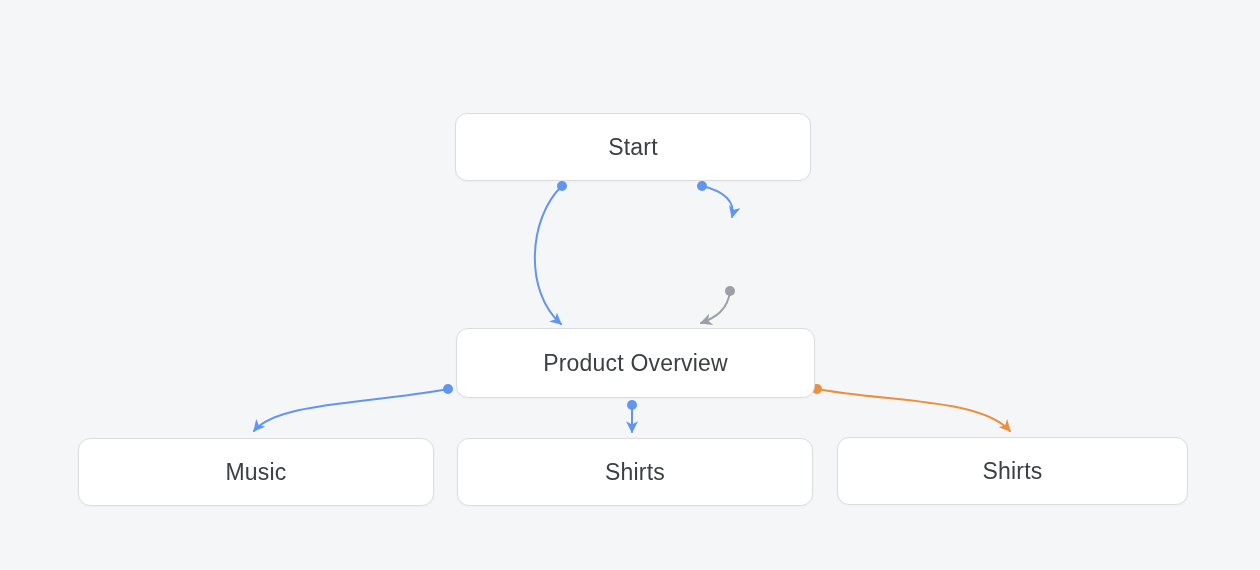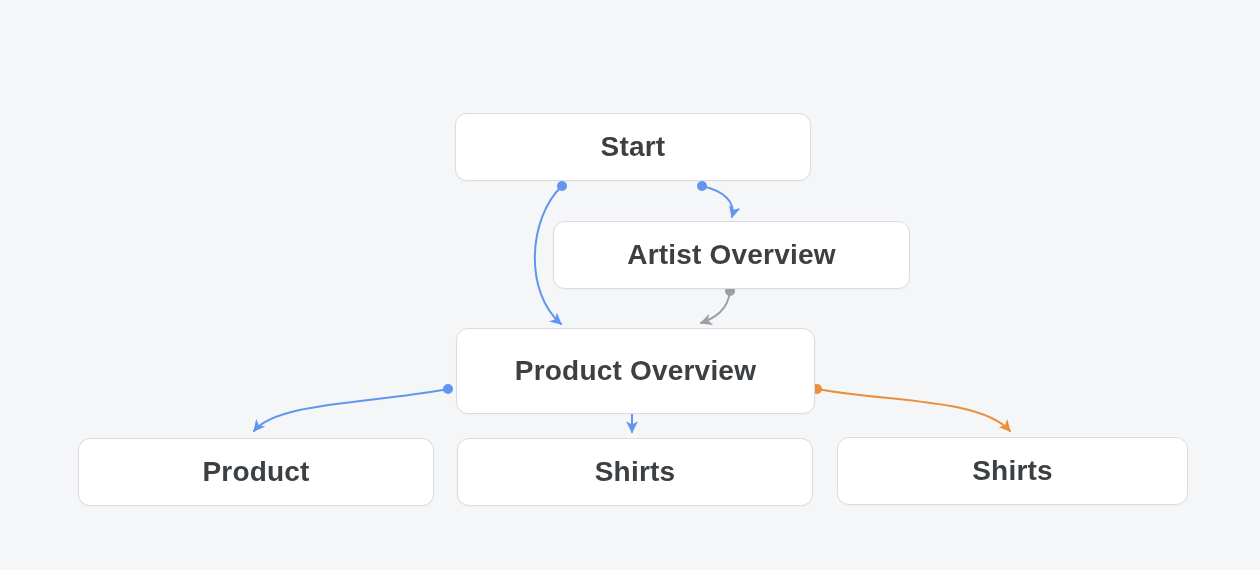--- a/index.html
+++ b/index.html
@@ -36,22 +36,22 @@
     background: #ffffff;
     border: 1px solid #dadce0;
     border-radius: 12px;
     box-shadow: 0 1px 2px rgba(60,64,67,0.04);
     display: flex;
     align-items: center;
     justify-content: center;
     cursor: pointer;
   }
   .node span {
-    font-size: 28px;
-    font-weight: 700;
+    font-size: 23px;
+    font-weight: 400;
     color: #3c4043;
     letter-spacing: 0.2px;
     user-select: none;
   }
 </style>
 </head>
 <body>
 
 <div class="canvas">
   <svg class="edges-layer" width="1260" height="570" viewBox="0 0 1260 570" xmlns="http://www.w3.org/2000/svg">
@@ -88,28 +88,25 @@
       </g>
       <g>
         <path d="M817,389 C886,402 980,398 1010,431" fill="none" stroke="#ec8f3d" stroke-width="2" stroke-linecap="round" marker-end="url(#arrow-orange)"></path>
         <circle cx="817" cy="389" r="5" fill="#ec8f3d"></circle>
       </g>
     </svg>
   <div class="nodes-layer">
       <div class="node" style="left: 455px; top: 113px; width: 356px; height: 68px;">
         <span>Start</span>
       </div>
-      <div class="node" style="left: 553px; top: 221px; width: 357px; height: 68px;">
-        <span>Artist Overview</span>
-      </div>
-      <div class="node" style="left: 456px; top: 328px; width: 359px; height: 86px;">
+      <div class="node" style="left: 456px; top: 328px; width: 359px; height: 70px;">
         <span>Product Overview</span>
       </div>
       <div class="node" style="left: 78px; top: 438px; width: 356px; height: 68px;">
-        <span>Product</span>
+        <span>Music</span>
       </div>
       <div class="node" style="left: 457px; top: 438px; width: 356px; height: 68px;">
         <span>Shirts</span>
       </div>
       <div class="node" style="left: 837px; top: 437px; width: 351px; height: 68px;">
         <span>Shirts</span>
       </div>
     </div>
 </div>
 

